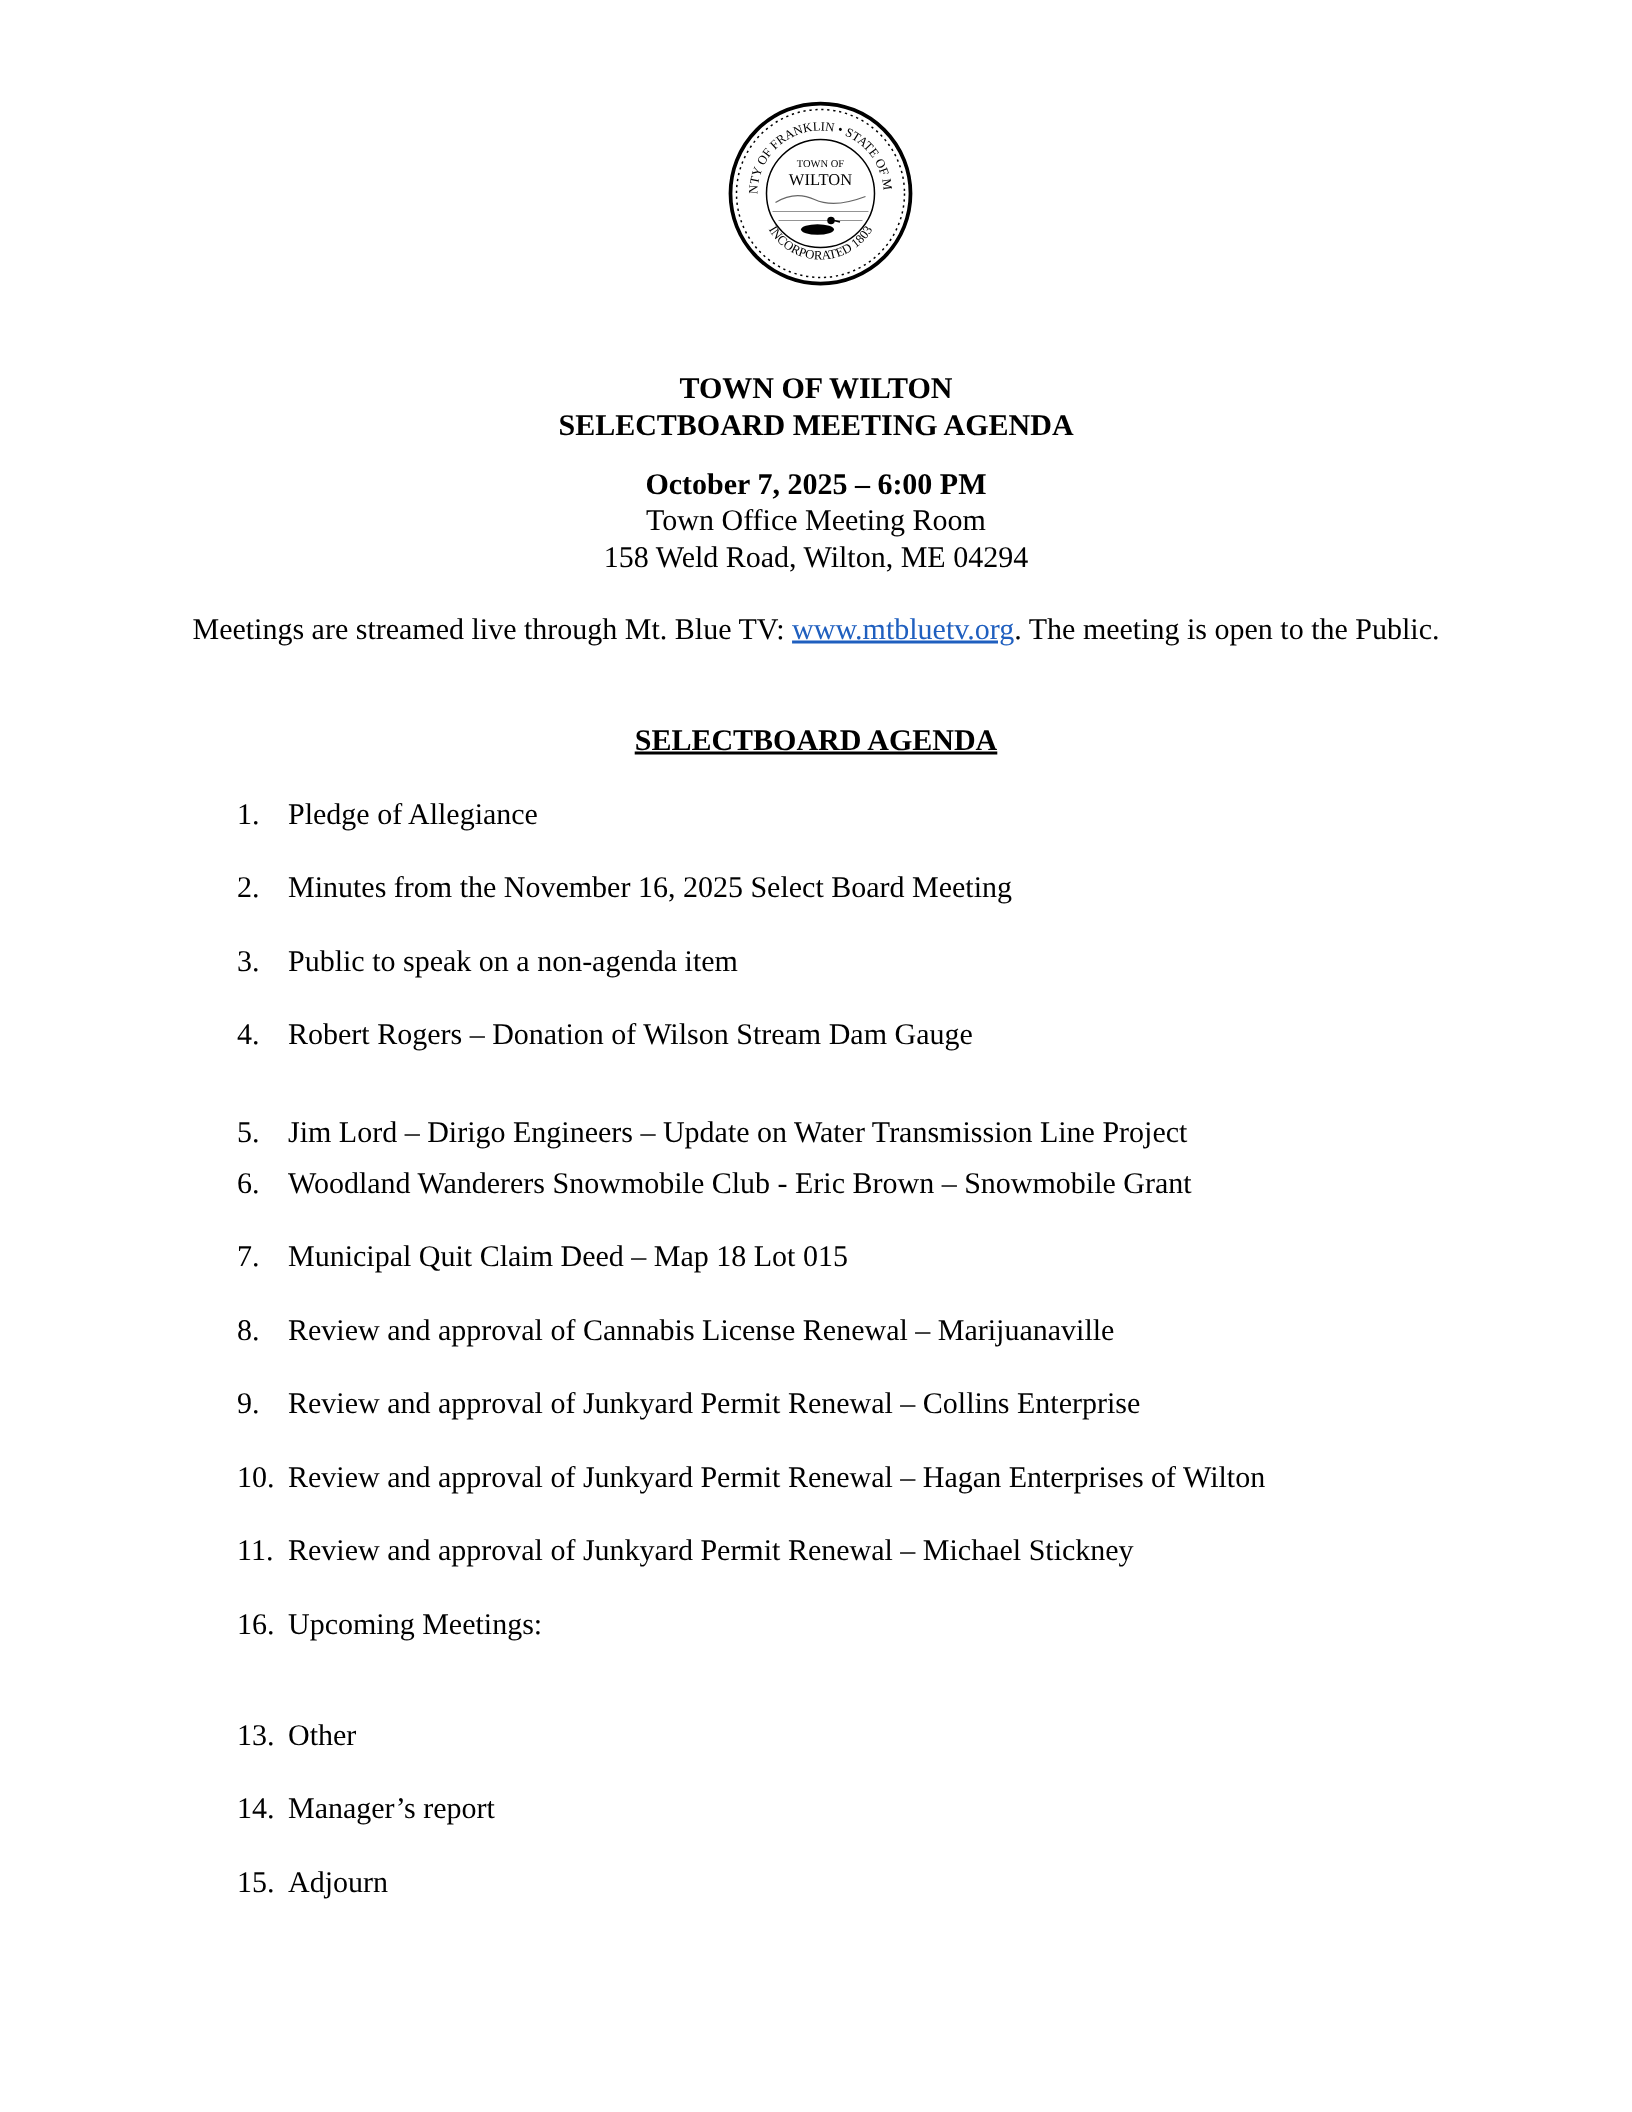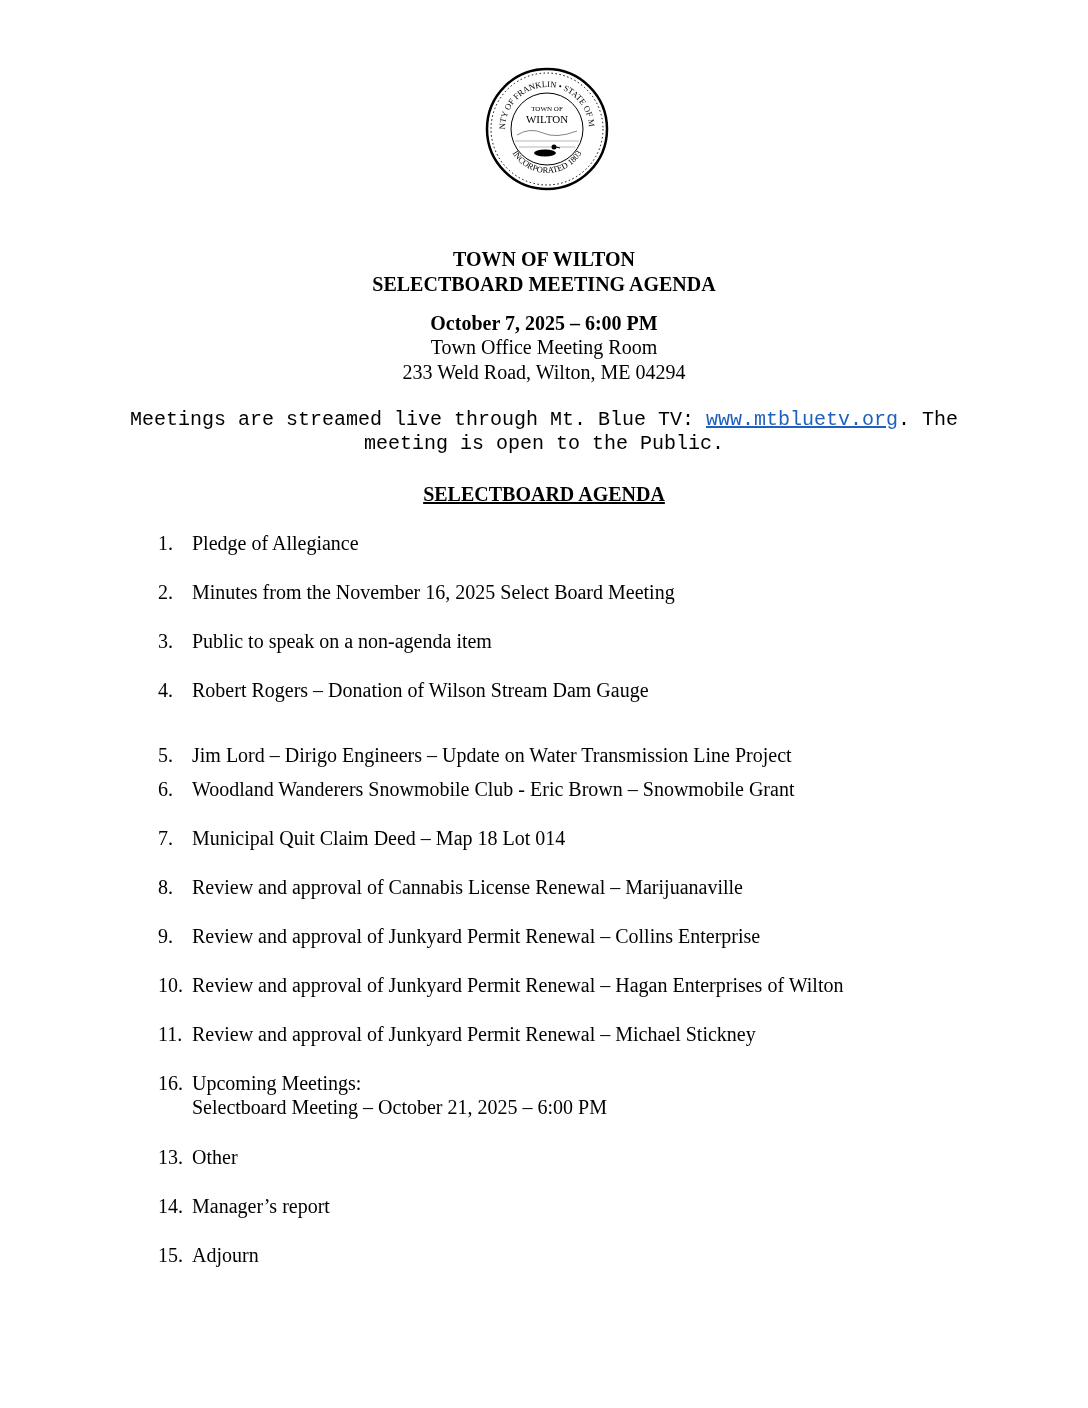--- a/index.html
+++ b/index.html
@@ -8,21 +8,21 @@
     font-family: "Liberation Serif", "DejaVu Serif", serif; color: #000;
   }
   .seal { position: absolute; left: 485px; top: 67px; width: 124px; height: 124px; }
   .center { position: absolute; left: 0; width: 1088px; text-align: center; font-size: 20px; line-height: 24px; }
   .bold { font-weight: bold; }
   .title1 { top: 247px; }
   .title2 { top: 272px; }
   .date   { top: 311px; }
   .room   { top: 335px; }
   .addr   { top: 360px; }
-  .stream { top: 408px; left: 120px; width: 848px; font-family: Liberation Mono, monospace; }
+  .stream { top: 408px; left: 120px; width: 848px; }
   .stream a { color: #1f5fbf; text-decoration: underline; }
   .agenda-head { top: 482px; text-decoration: underline; }
   .items { position: absolute; left: 0; top: 531px; width: 1088px; margin: 0; padding: 0; list-style: none; }
   .item { position: absolute; left: 158px; font-size: 20px; line-height: 24px; white-space: nowrap; }
   .item .num { display: inline-block; width: 34px; }
   .item .sub { display: block; padding-left: 34px; }
 </style>
 </head>
 <body>
 
@@ -49,37 +49,37 @@
     <ellipse cx="60" cy="86" rx="11" ry="3.5" fill="#000"></ellipse>
     <circle cx="69" cy="80" r="2.5" fill="#000"></circle>
     <path d="M71,80 L75,81" stroke="#000" stroke-width="1"></path>
   </svg>
 </div>
 
 <div class="center bold title1">TOWN OF WILTON</div>
 <div class="center bold title2">SELECTBOARD MEETING AGENDA</div>
 <div class="center bold date">October 7, 2025 – 6:00 PM</div>
 <div class="center room">Town Office Meeting Room</div>
-<div class="center addr">233 Weld Road, Wilton, ME  04294</div>
+<div class="center addr">158 Weld Road, Wilton, ME  04294</div>
 
 <div class="center stream">
   <span>Meetings are streamed live through Mt. Blue TV: </span><a href="#" style="color: rgb(31, 95, 191);">www.mtbluetv.org</a><span>. The meeting is open to the Public.</span>
 </div>
 
 <div class="center bold agenda-head">SELECTBOARD AGENDA</div>
 
 <ol class="items">
   <li class="item" style="top:0px"><span class="num">1.</span><span>Pledge of Allegiance</span></li>
   <li class="item" style="top:49px"><span class="num">2.</span><span>Minutes from the November 16, 2025 Select Board Meeting</span></li>
   <li class="item" style="top:98px"><span class="num">3.</span><span>Public to speak on a non-agenda item</span></li>
   <li class="item" style="top:147px"><span class="num">4.</span><span>Robert Rogers – Donation of Wilson Stream Dam Gauge</span></li>
   <li class="item" style="top:212px"><span class="num">5.</span><span>Jim Lord – Dirigo Engineers – Update on Water Transmission Line Project</span></li>
   <li class="item" style="top:246px"><span class="num">6.</span><span>Woodland Wanderers Snowmobile Club - Eric Brown – Snowmobile Grant</span></li>
-  <li class="item" style="top:295px"><span class="num">7.</span><span>Municipal Quit Claim Deed – Map 18 Lot 014</span></li>
+  <li class="item" style="top:295px"><span class="num">7.</span><span>Municipal Quit Claim Deed – Map 18 Lot 015</span></li>
   <li class="item" style="top:344px"><span class="num">8.</span><span>Review and approval of Cannabis License Renewal – Marijuanaville</span></li>
   <li class="item" style="top:393px"><span class="num">9.</span><span>Review and approval of Junkyard Permit Renewal – Collins Enterprise</span></li>
   <li class="item" style="top:442px"><span class="num">10.</span><span>Review and approval of Junkyard Permit Renewal – Hagan Enterprises of Wilton</span></li>
   <li class="item" style="top:491px"><span class="num">11.</span><span>Review and approval of Junkyard Permit Renewal – Michael Stickney</span></li>
-  <li class="item" style="top:540px"><span class="num">16.</span><span>Upcoming Meetings:</span><span class="sub">Selectboard Meeting – October 21, 2025 – 6:00 PM</span></li>
+  <li class="item" style="top:540px"><span class="num">16.</span><span>Upcoming Meetings:</span></li>
   <li class="item" style="top:614px"><span class="num">13.</span><span>Other</span></li>
   <li class="item" style="top:663px"><span class="num">14.</span><span>Manager’s report</span></li>
   <li class="item" style="top:712px"><span class="num">15.</span><span>Adjourn</span></li>
 </ol>
 
 </body></html>

